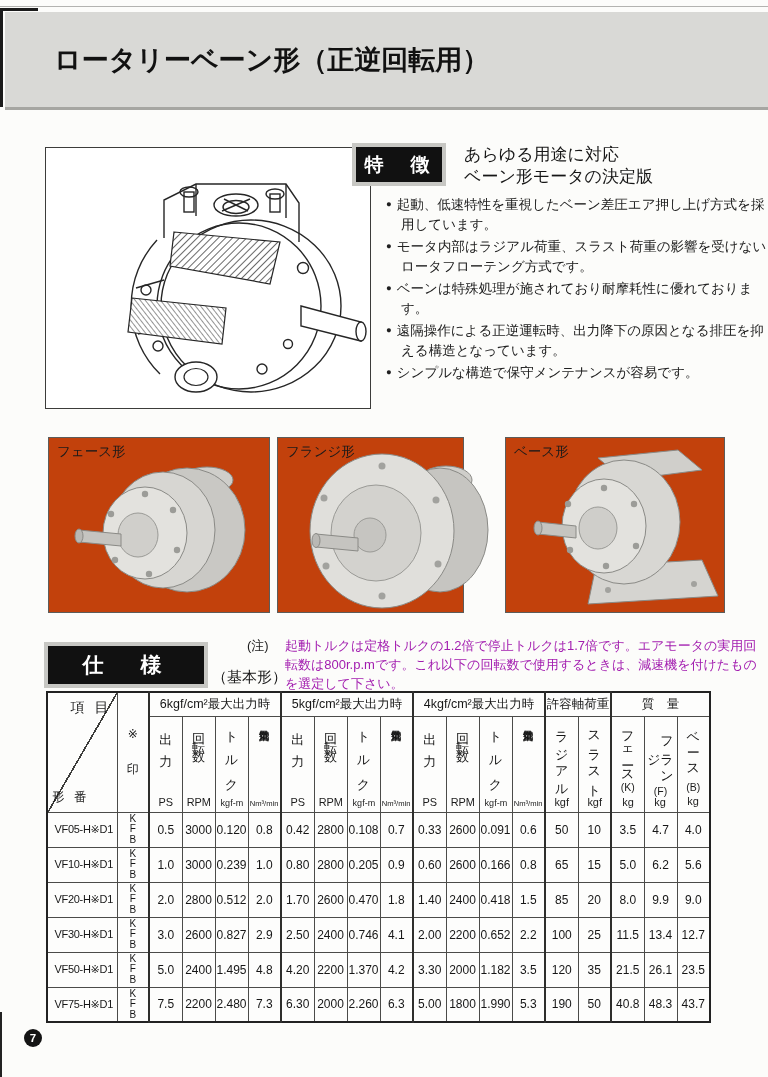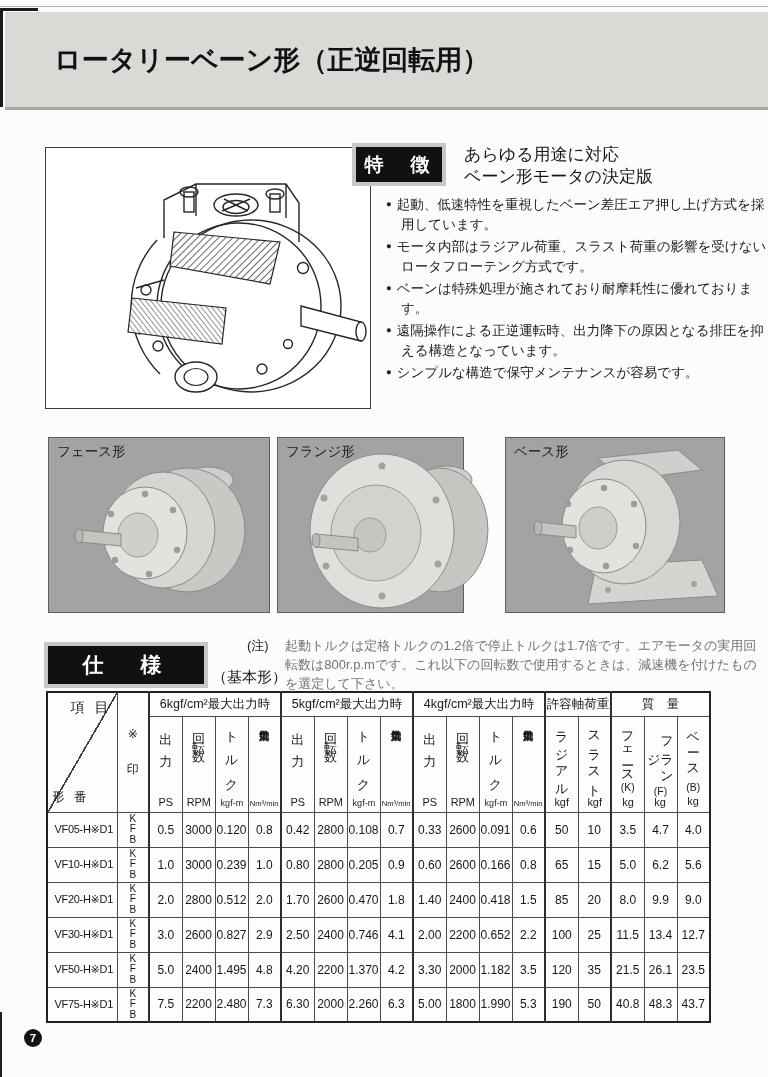--- a/index.html
+++ b/index.html
@@ -30,33 +30,33 @@
     background:#111; border:4px solid #c7c7c3; color:#fff;
     display:flex; align-items:center; justify-content:center;
     font-size:19px; font-weight:bold; letter-spacing:4px; }
   .features-tagline { position:absolute; left:464px; top:144px; font-size:17px; line-height:22px; color:#161616; }
   .features-list { position:absolute; left:386px; top:194px; width:382px; list-style:none; }
   .features-list li { font-size:13.5px; line-height:19.5px; color:#202020;
     padding-left:15px; text-indent:-15px; margin-bottom:2px; }
   .features-list li::before { content:"●"; font-size:9.5px; margin-right:5px; vertical-align:2px; }
 
   
-  .photo-box { position:absolute; top:437px; height:176px; background:#a3a3a3; border:1.5px solid #5c5c5a; }
+  .photo-box { position:absolute; top:437px; height:176px; background:#c2410c; border:1.5px solid #5c5c5a; }
   .photo-label { position:absolute; left:8px; top:5px; font-size:13.5px; color:#1a1a1a; z-index:2; }
   .photo-box svg { position:absolute; left:0; top:0; }
 
   
   .specs-heading { position:absolute; left:44px; top:642px; width:164px; height:46px;
     background:#111; border:4px solid #c7c7c3; color:#fff;
     display:flex; align-items:center; justify-content:center;
     font-size:21px; font-weight:bold; letter-spacing:8px; }
   .basic-label { position:absolute; left:212px; top:668px; font-size:15px; color:#161616; }
   .spec-note { position:absolute; left:247px; top:636px; width:520px; display:flex; }
   .note-prefix { font-size:13px; line-height:19px; flex:0 0 38px; }
-  .note-text { font-size:13px; line-height:19px; width:478px; color:#737373; }
+  .note-text { font-size:13px; line-height:19px; width:478px; color:#a21caf; }
 
   
   .spec-table { position:absolute; left:46px; top:691px; border-collapse:collapse; table-layout:fixed;
     background:#fdfdfc; }
   .spec-table th, .spec-table td { border:1px solid #4b4b49; font-weight:normal; overflow:hidden; }
   .spec-table { border:2px solid #222; }
   .spec-table .gsep { border-left:2px solid #2e2e2c; }
   .spec-table thead .grp { height:24px; font-size:12.5px; text-align:center; white-space:nowrap; color:#161616; }
   .spec-table thead .subrow th { height:96px; vertical-align:top; }
   .shwrap { height:94px; display:flex; flex-direction:column; align-items:center;

